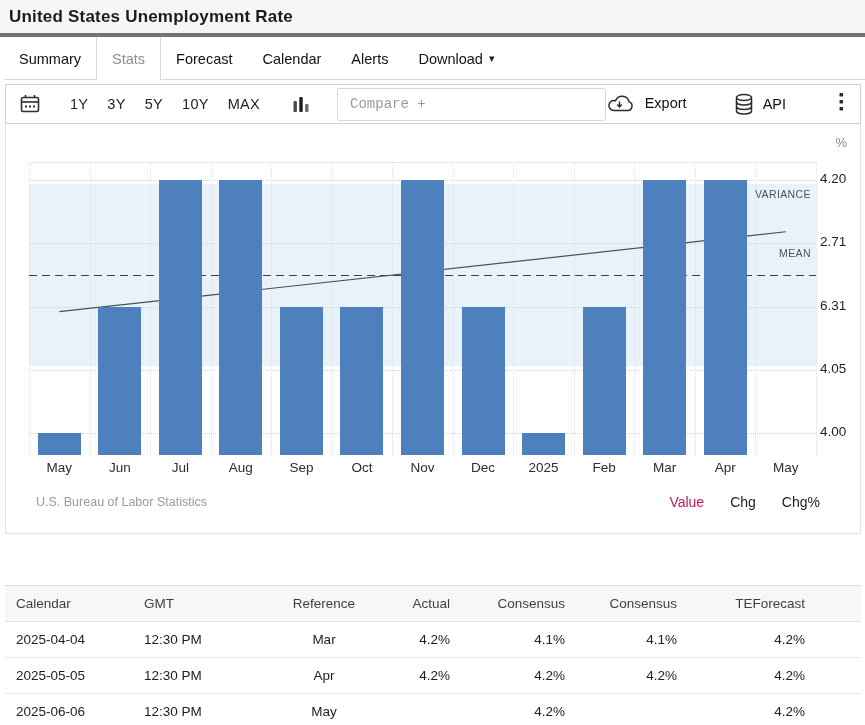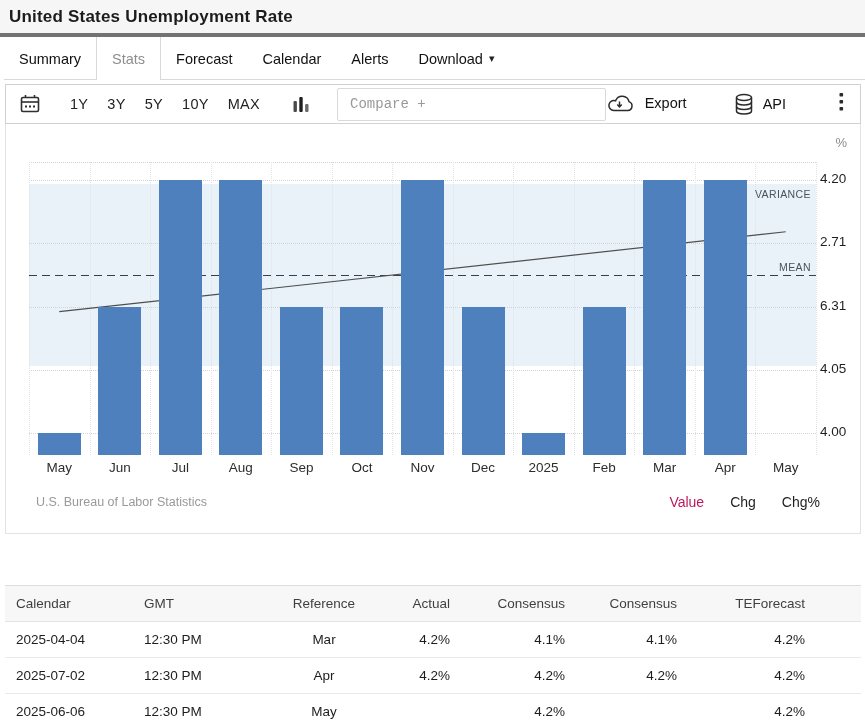--- a/index.html
+++ b/index.html
@@ -181,21 +181,21 @@
       <div class="bar" style="left: 190.385px; width: 43px; top: 17.7576px; height: 275.242px; background: rgb(78, 128, 189);"></div>
       <div class="bar" style="left: 250.923px; width: 43px; top: 144.597px; height: 148.403px; background: rgb(78, 128, 189);"></div>
       <div class="bar" style="left: 311.462px; width: 43px; top: 144.597px; height: 148.403px; background: rgb(78, 128, 189);"></div>
       <div class="bar" style="left: 372px; width: 43px; top: 17.7576px; height: 275.242px; background: rgb(78, 128, 189);"></div>
       <div class="bar" style="left: 432.538px; width: 43px; top: 144.597px; height: 148.403px; background: rgb(78, 128, 189);"></div>
       <div class="bar" style="left: 493.077px; width: 43px; top: 271.437px; height: 21.5628px; background: rgb(78, 128, 189);"></div>
       <div class="bar" style="left: 553.615px; width: 43px; top: 144.597px; height: 148.403px; background: rgb(78, 128, 189);"></div>
       <div class="bar" style="left: 614.154px; width: 43px; top: 17.7576px; height: 275.242px; background: rgb(78, 128, 189);"></div>
       <div class="bar" style="left: 674.692px; width: 43px; top: 17.7576px; height: 275.242px; background: rgb(78, 128, 189);"></div>
       <div class="ann" style="top: 25.5628px;">VARIANCE</div>
-      <div class="ann" style="top: 99px;">MEAN</div>
+      <div class="ann" style="top: 85px;">MEAN</div>
     </div>
   <span class="source">U.S. Bureau of Labor Statistics</span>
   <div class="toggles">
       <button class="toggle active">Value</button>
       <button class="toggle">Chg</button>
       <button class="toggle">Chg%</button>
     </div>
 <div class="ytick" style="top: 300.437px;">4.00</div>
     <div class="ytick" style="top: 237.017px;">4.05</div>
     <div class="ytick" style="top: 173.597px;">6.31</div>
@@ -241,21 +241,21 @@
       <tr>
         <td class="al pad-l">2025-04-04</td>
         <td class="al">12:30 PM</td>
         <td class="ac">Mar</td>
         <td class="ar">4.2%</td>
         <td class="ar">4.1%</td>
         <td class="ar">4.1%</td>
         <td class="ar pad-r">4.2%</td>
       </tr>
       <tr>
-        <td class="al pad-l">2025-07-02</td>
+        <td class="al pad-l">2025-05-05</td>
         <td class="al">12:30 PM</td>
         <td class="ac">Apr</td>
         <td class="ar">4.2%</td>
         <td class="ar">4.2%</td>
         <td class="ar">4.2%</td>
         <td class="ar pad-r">4.2%</td>
       </tr>
       <tr>
         <td class="al pad-l">2025-06-06</td>
         <td class="al">12:30 PM</td>

